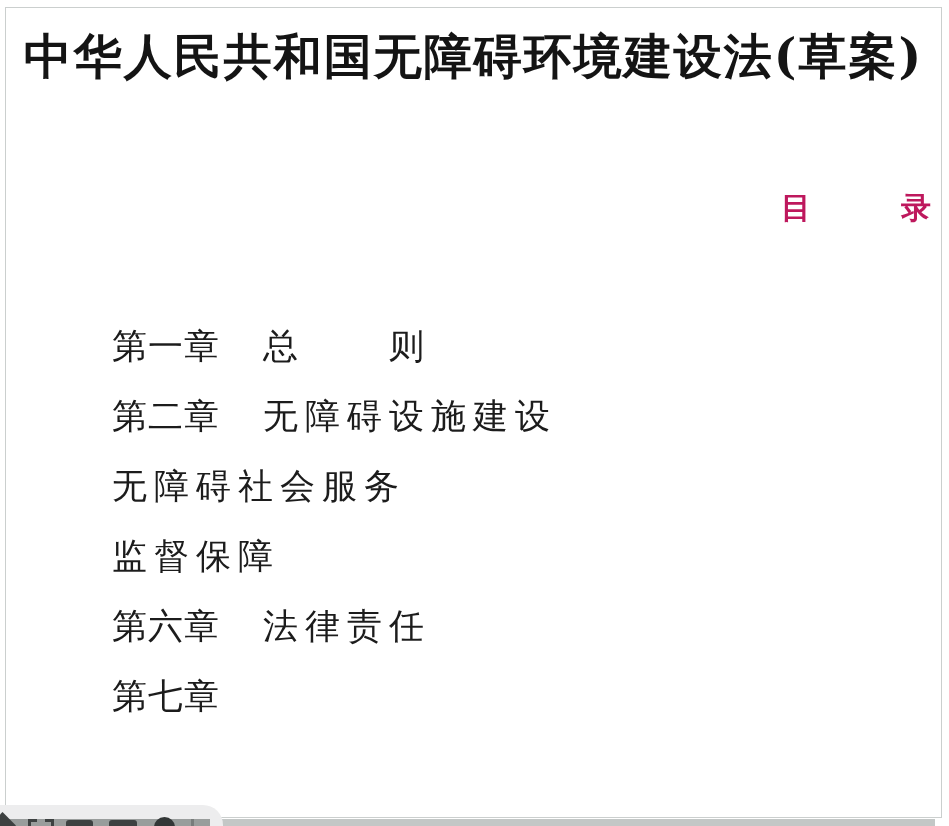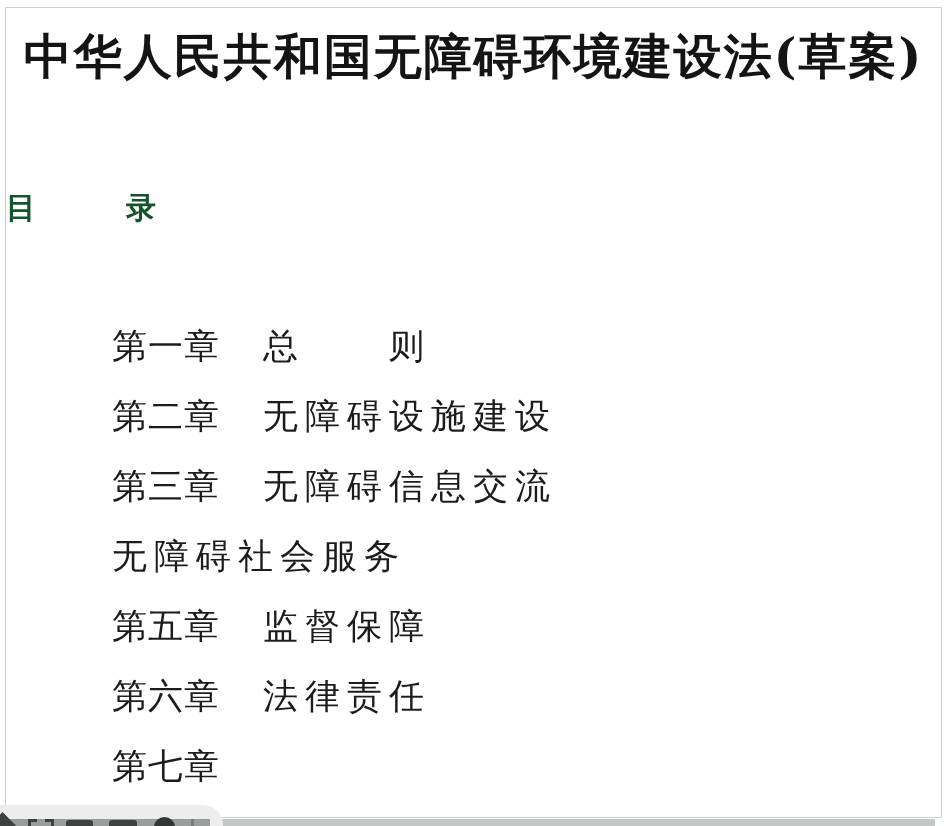--- a/index.html
+++ b/index.html
@@ -17,22 +17,22 @@
   .screen{position:relative;width:935px;height:826px;background:#fff;}
 
   
   .page{position:absolute;left:5px;top:7px;width:937px;height:811px;
     background:var(--page_background);border:1px solid var(--page_border);}
 
   .doc-title{position:absolute;top:16px;left:0;right:0;text-align:center;
     font-size:48px;font-weight:bold;letter-spacing:2px;color:#141414;
     font-family:"DejaVu Serif","Liberation Serif",serif;line-height:64px;white-space:nowrap;}
 
-  .toc-heading{position:absolute;top:181px;left:0;right:0;text-align:left;
-    font-size:30px;font-weight:bold;letter-spacing:10px;color:#14532d;
+  .toc-heading{position:absolute;top:181px;left:0;right:0;text-align:right;
+    font-size:30px;font-weight:bold;letter-spacing:10px;color:#be185d;
     font-family:"DejaVu Sans","Liberation Sans",sans-serif;line-height:38px;white-space:pre;}
 
   .toc{position:absolute;top:303px;left:106px;right:40px;}
   .toc-row{height:70px;display:flex;align-items:center;
     font-size:35px;color:var(--text_color);white-space:pre;text-align:center;}
   .toc-chapter{display:inline-block;width:107px;flex:none;margin-right:44px;
     letter-spacing:1px;}
   .toc-title{letter-spacing:7px;}
 
   
@@ -70,28 +70,23 @@
     <div class="toc">
       <div class="toc-row">
         <span class="toc-chapter">第一章</span>
         <span class="toc-title">总　　则</span>
       </div>
       <div class="toc-row">
         <span class="toc-chapter">第二章</span>
         <span class="toc-title">无障碍设施建设</span>
       </div>
       <div class="toc-row">
-        <span class="toc-chapter">第三章</span>
-        <span class="toc-title">无障碍信息交流</span>
-      </div>
-      <div class="toc-row">
         <span class="toc-title">无障碍社会服务</span>
       </div>
       <div class="toc-row">
-        <span class="toc-chapter">第五章</span>
         <span class="toc-title">监督保障</span>
       </div>
       <div class="toc-row">
         <span class="toc-chapter">第六章</span>
         <span class="toc-title">法律责任</span>
       </div>
       <div class="toc-row">
         <span class="toc-chapter">第七章</span>
       </div>
     </div>

